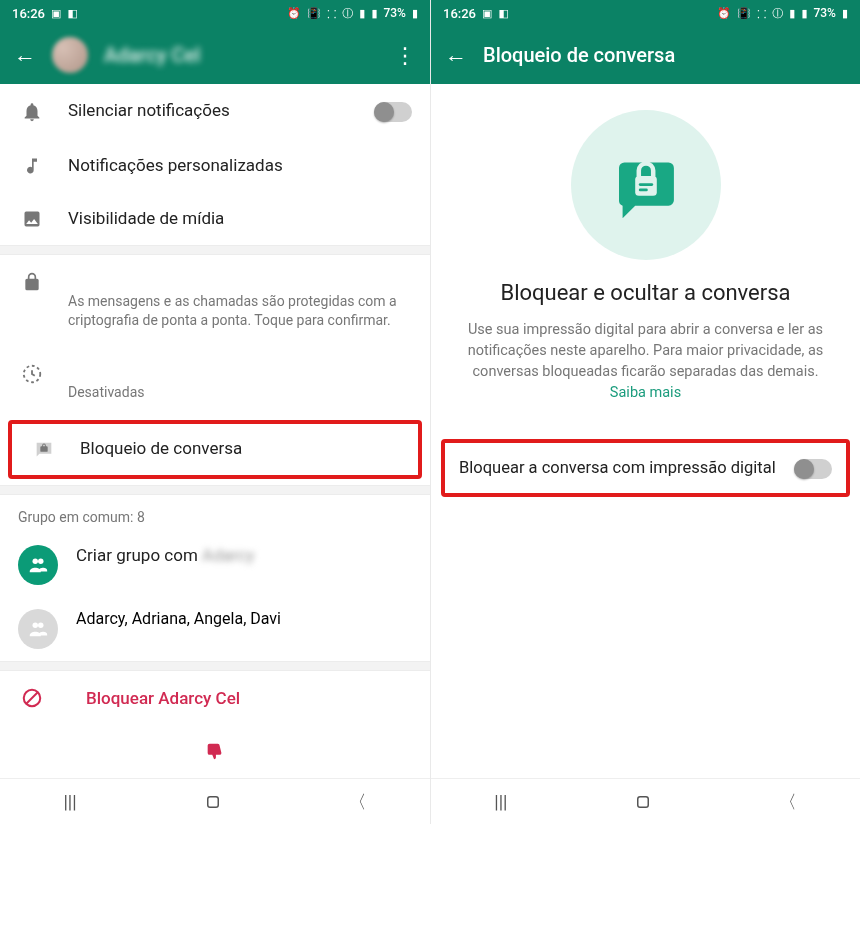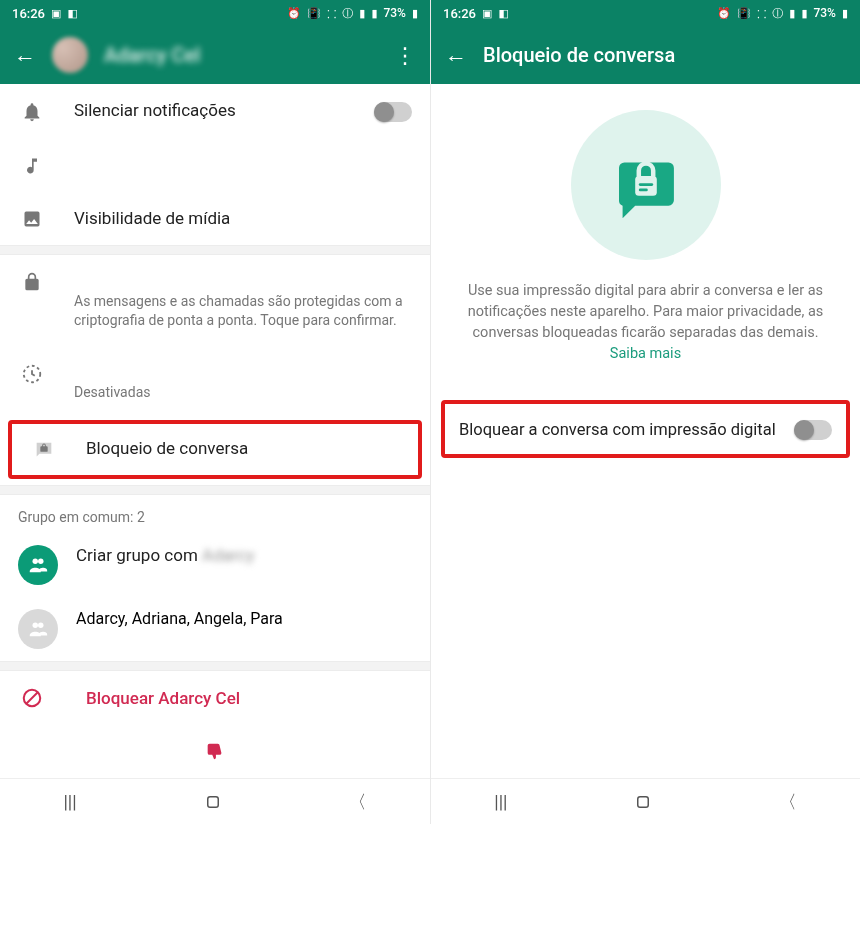--- a/index.html
+++ b/index.html
@@ -50,21 +50,21 @@
   }
   .header .title { font-size: 20px; font-weight: 500; flex: 1; }
   .header .blur { filter: blur(3px); color: #dfeee9; }
   .header .menu { font-size: 22px; cursor: pointer; }
   .content { flex: 1; overflow: hidden; background: #fff; }
   .section-divider { height: 10px; background: #f3f3f3; border-top:1px solid #ececec; border-bottom:1px solid #ececec;}
   .list-item {
     display: flex;
     align-items: flex-start;
     padding: 16px 18px;
-    gap: 28px;
+    gap: 22px;
   }
   .list-item.short { padding: 14px 18px; }
   .list-item .icon {
     width: 28px;
     color: #777;
     font-size: 20px;
     display: flex;
     justify-content: center;
     align-items: center;
     margin-top: 1px;
@@ -131,21 +131,21 @@
     width: 150px; height: 150px; border-radius: 50%;
     background: #dff3ed;
     display: flex; align-items: center; justify-content: center;
     margin-bottom: 20px;
   }
   .hero-title { font-size: 22px; color: #222; margin-bottom: 14px; font-weight:400;}
   .hero-desc { font-size: 14.5px; color: #777; line-height: 1.45; padding: 0 4px;}
   .hero-desc .link { color: #1b9c7d; }
   .fp-row {
     margin: 28px 10px 0;
-    display: flex; align-items: flex-end; justify-content: space-between;
+    display: flex; align-items: flex-start; justify-content: space-between;
     padding: 14px 14px;
     gap: 4px;
   }
   .fp-row .fplabel { font-size: 16.5px; color: #222; flex:1; line-height:1.3;}
   svg { display:block; }
 </style>
 </head>
 <body>
 
 <div class="screen">
@@ -189,20 +189,23 @@
           <div class="knob"></div>
         </div>
     </div>
 
     <div class="list-item">
       <div class="icon">
         <svg width="20" height="20" viewBox="0 0 24 24" fill="#777">
             <path d="M12 3v10.55A4 4 0 1 0 14 17V7h4V3h-6z"></path>
           </svg>
       </div>
+      <div class="text">
+          <div class="label">Notificações personalizadas</div>
+        </div>
     </div>
 
     <div class="list-item">
       <div class="icon">
         <svg width="20" height="20" viewBox="0 0 24 24" fill="#777">
             <path d="M21 19V5a2 2 0 0 0-2-2H5a2 2 0 0 0-2 2v14a2 2 0 0 0 2 2h14a2 2 0 0 0 2-2zM8.5 13.5l2.5 3 3.5-4.5L19 18H5l3.5-4.5z"></path>
           </svg>
       </div>
       <div class="text">
           <div class="label">Visibilidade de mídia</div>
@@ -241,21 +244,21 @@
             <path d="M15 8h-1V7a2 2 0 0 0-4 0v1H9a1 1 0 0 0-1 1v4a1 1 0 0 0 1 1h6a1 1 0 0 0 1-1V9a1 1 0 0 0-1-1zm-4-1a1 1 0 1 1 2 0v1h-2V7z"></path>
           </svg>
       </div>
       <div class="text">
           <div class="label">Bloqueio de conversa</div>
         </div>
     </div>
 
     <div class="section-divider"></div>
 
-    <div class="group-header">Grupo em comum: 2</div>
+    <div class="group-header">Grupo em comum: 8</div>
 
     <div class="group-row">
       <div class="gavatar green">
         <svg width="22" height="22" viewBox="0 0 24 24" fill="#fff">
             <circle cx="9" cy="8" r="3"></circle>
             <circle cx="15" cy="8" r="3"></circle>
             <path d="M3 19c0-2.5 3-4 6-4s6 1.5 6 4v1H3v-1zm9 0c0-1 .5-2 1.5-2.7C15 15 17 15 18 15c2 0 4 1 4 3v1h-7"></path>
           </svg>
       </div>
       <div class="gtext">
@@ -267,21 +270,21 @@
 
     <div class="group-row">
       <div class="gavatar gray">
         <svg width="22" height="22" viewBox="0 0 24 24" fill="#fff">
             <circle cx="9" cy="8" r="3"></circle>
             <circle cx="15" cy="8" r="3"></circle>
             <path d="M3 19c0-2.5 3-4 6-4s6 1.5 6 4v1H3v-1zm9 0c0-1 .5-2 1.5-2.7C15 15 17 15 18 15c2 0 4 1 4 3v1h-7"></path>
           </svg>
       </div>
       <div class="gtext">
-        <div class="sub blur">Adarcy, Adriana, Angela, Para</div>
+        <div class="sub blur">Adarcy, Adriana, Angela, Davi</div>
       </div>
     </div>
 
     <div class="section-divider"></div>
 
     <div class="danger-row">
       <div class="icon">
         <svg width="22" height="22" viewBox="0 0 24 24" fill="none" stroke="#d12a52" stroke-width="2.2">
             <circle cx="12" cy="12" r="9"></circle>
             <line x1="6" y1="18" x2="18" y2="6"></line>
@@ -340,20 +343,21 @@
     <div class="hero">
       <div class="hero-circle">
         <svg width="90" height="90" viewBox="0 0 100 100">
           <path d="M20 25 h55 a6 6 0 0 1 6 6 v36 a6 6 0 0 1 -6 6 H38 l-14 14 v-14 a6 6 0 0 1 -4 -6 V31 a6 6 0 0 1 6 -6 z" fill="#19a884"></path>
           <rect x="38" y="40" width="24" height="22" rx="4" fill="#dff3ed"></rect>
           <path d="M42 40 v-6 a8 8 0 0 1 16 0 v6" fill="none" stroke="#dff3ed" stroke-width="5" stroke-linecap="round"></path>
           <rect x="42" y="48" width="16" height="3" rx="1.5" fill="#19a884"></rect>
           <rect x="42" y="54" width="10" height="3" rx="1.5" fill="#19a884"></rect>
         </svg>
       </div>
+      <div class="hero-title">Bloquear e ocultar a conversa</div>
       <div class="hero-desc">
         <span>Use sua impressão digital para abrir a conversa e ler as notificações neste aparelho. Para maior privacidade, as conversas bloqueadas ficarão separadas das demais. </span><span class="link">Saiba mais</span>
       </div>
     </div>
 
     <div class="fp-row highlight-red">
       <div class="fplabel">Bloquear a conversa com impressão digital</div>
       <div class="toggle">
           <div class="knob"></div>
         </div>

